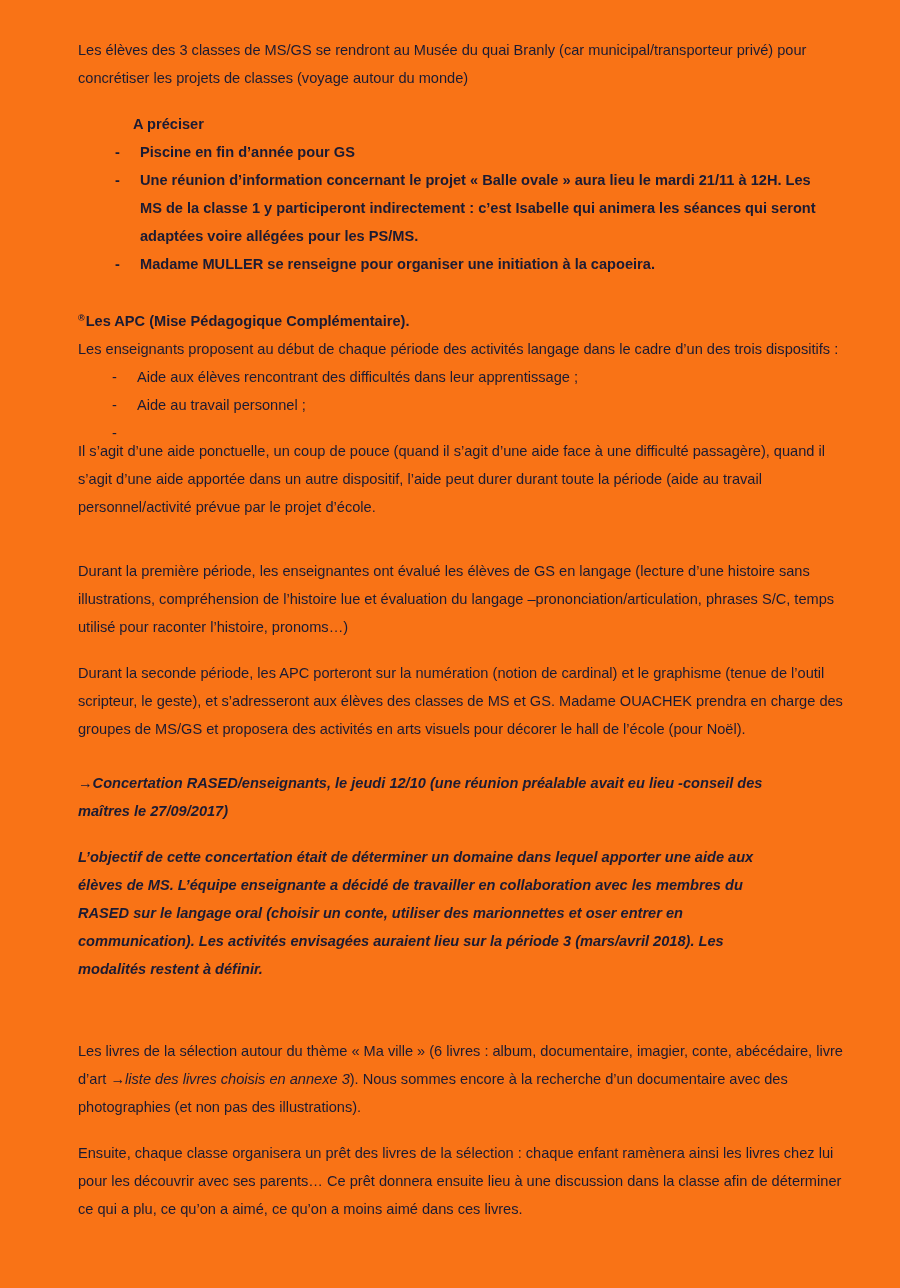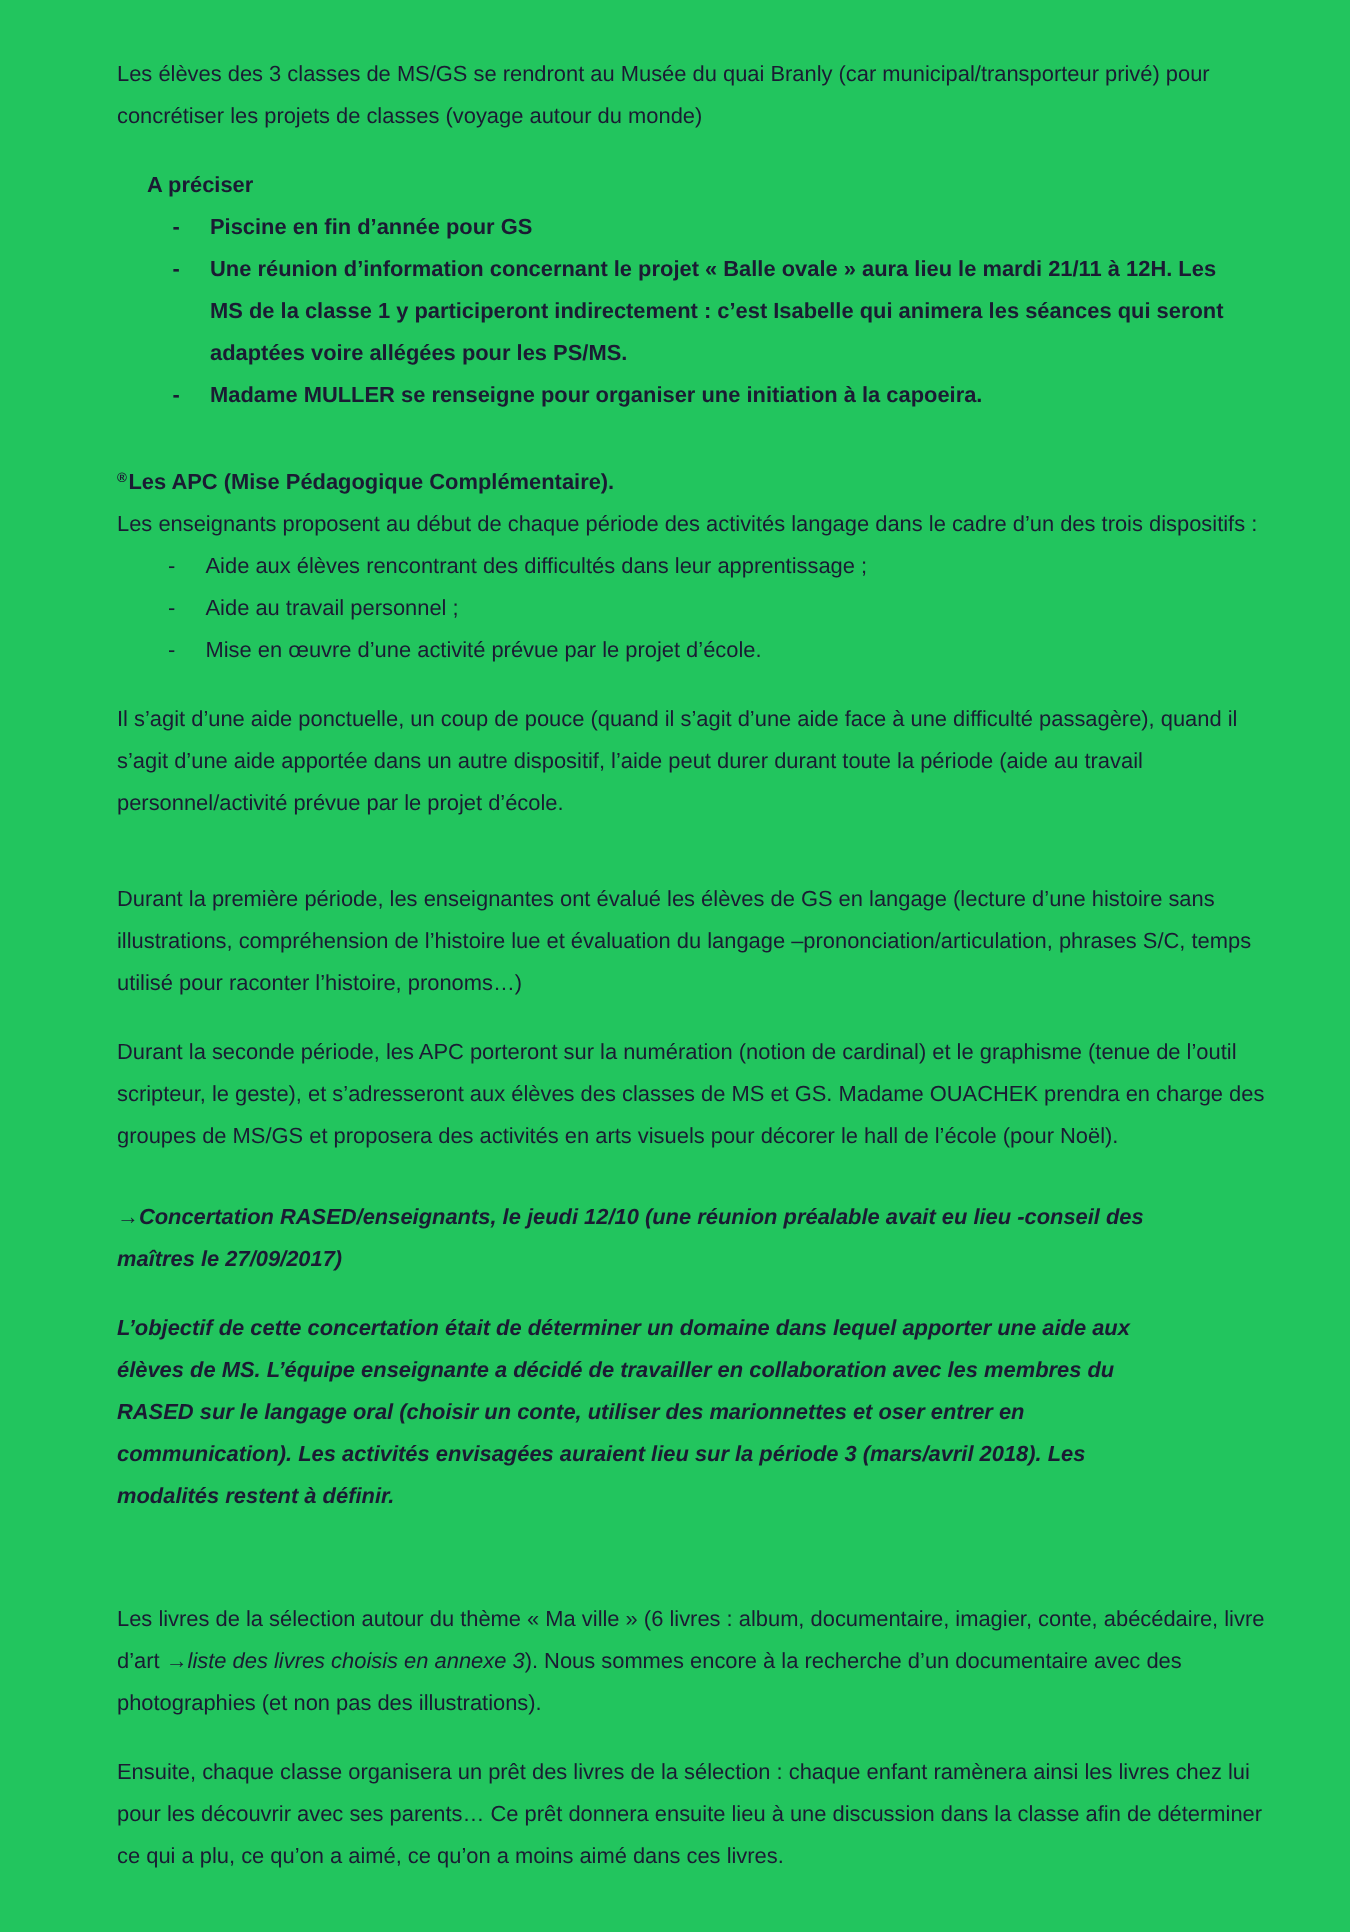--- a/index.html
+++ b/index.html
@@ -14,21 +14,21 @@
     font-family: "Liberation Sans", sans-serif;
     color: #1b1b33;
     -webkit-font-smoothing: antialiased;
   }
   .page {
     position: relative;
     width: 900px;
     height: 1288px;
     box-sizing: border-box;
     padding: 36px 55px 20px 78px;
-    background: #22c55e;
+    background: #f97316;
     overflow: hidden;
   }
   .doc {
     width: 768px;
     font-size: 14.6px;
     line-height: 28px;
     color: #1b1b33;
   }
 
   
@@ -41,21 +41,21 @@
   .gap-lg { height: 26px; }
 
   
   .intro {
     margin-left: 32px;
     width: 740px;
   }
 
   
   .subhead {
-    margin: 0 0 0 20px;
+    margin: 0 0 0 55px;
     font-weight: bold;
   }
 
   
   ul.dash-list {
     list-style: none;
     margin: 0;
     padding: 0;
   }
   ul.dash-list > li {
@@ -146,21 +146,20 @@
       <li>
         <span class="dash">-</span>
         <span>Aide aux élèves rencontrant des difficultés dans leur apprentissage ;</span>
       </li>
       <li>
         <span class="dash">-</span>
         <span>Aide au travail personnel ;</span>
       </li>
       <li>
         <span class="dash">-</span>
-        <span>Mise en œuvre d’une activité prévue par le projet d’école.</span>
       </li>
     </ul>
 
     <div class="gap-md"></div>
 
     <p class="para">Il s’agit d’une aide ponctuelle, un coup de pouce (quand il s’agit d’une aide face à  une difficulté passagère), quand il s’agit d’une aide apportée dans un autre dispositif, l’aide peut durer durant toute la période (aide au travail personnel/activité prévue par le projet d’école.</p>
 
     <div class="gap-md"></div>
 
 

